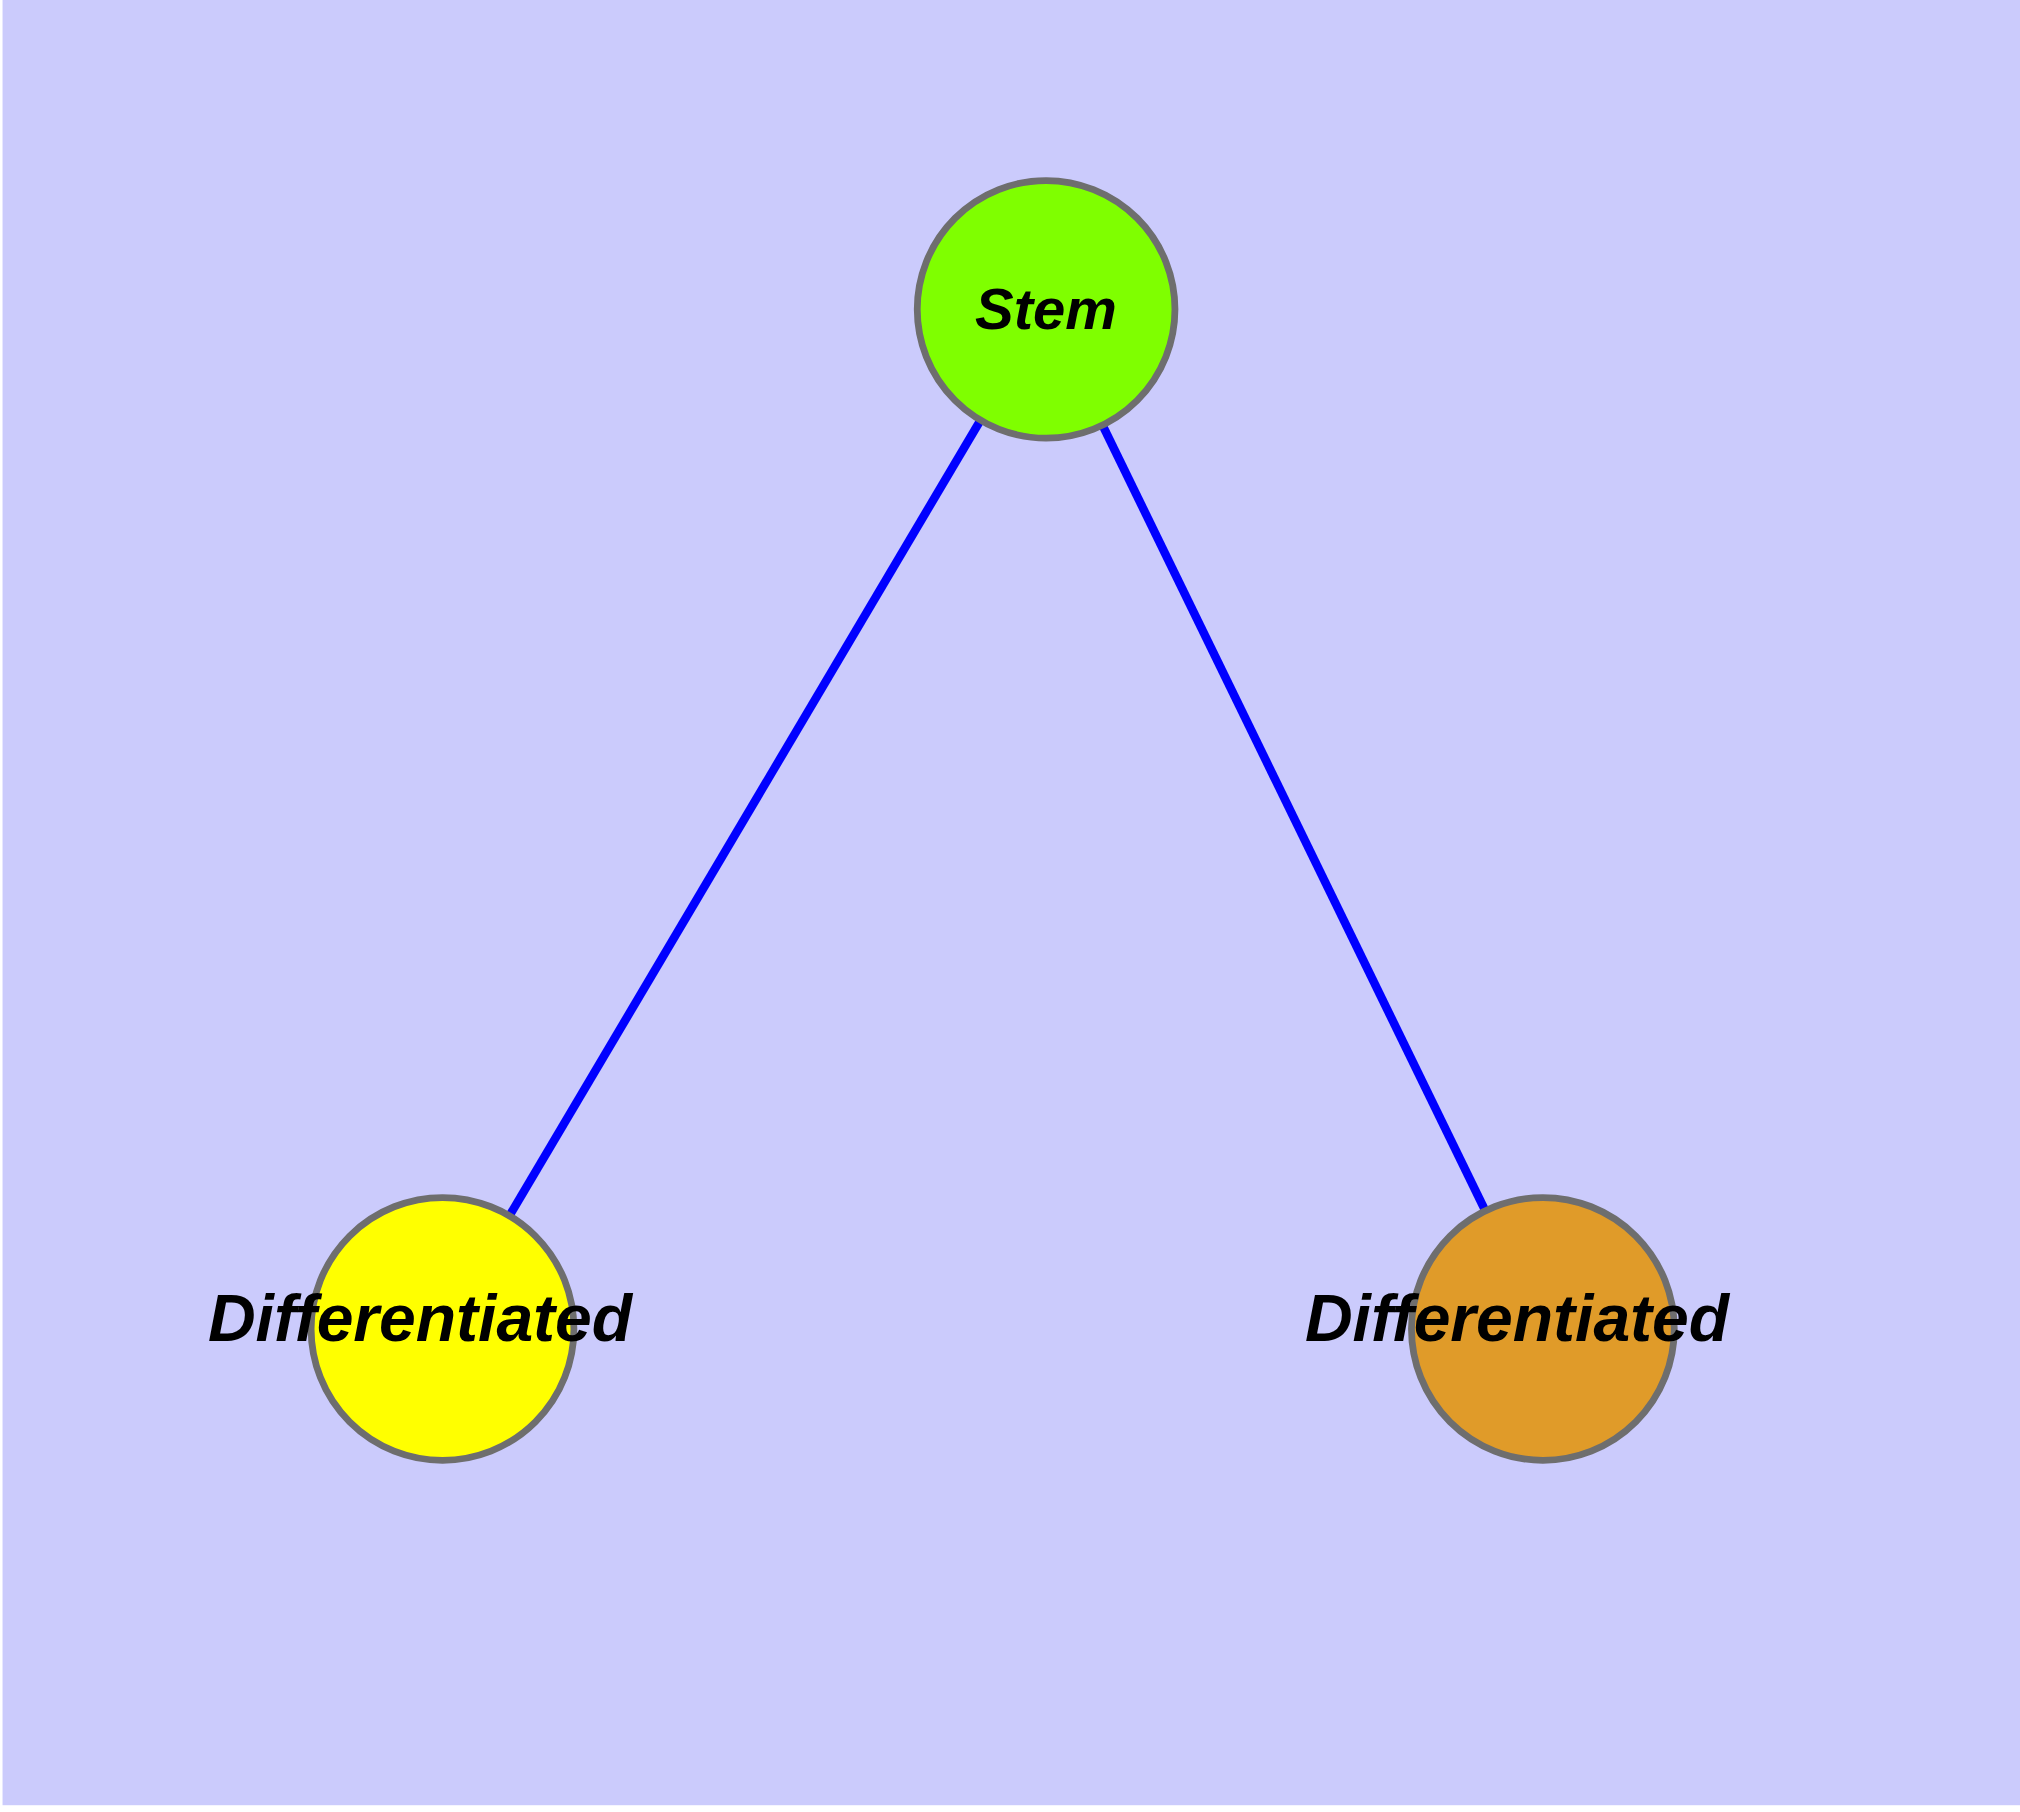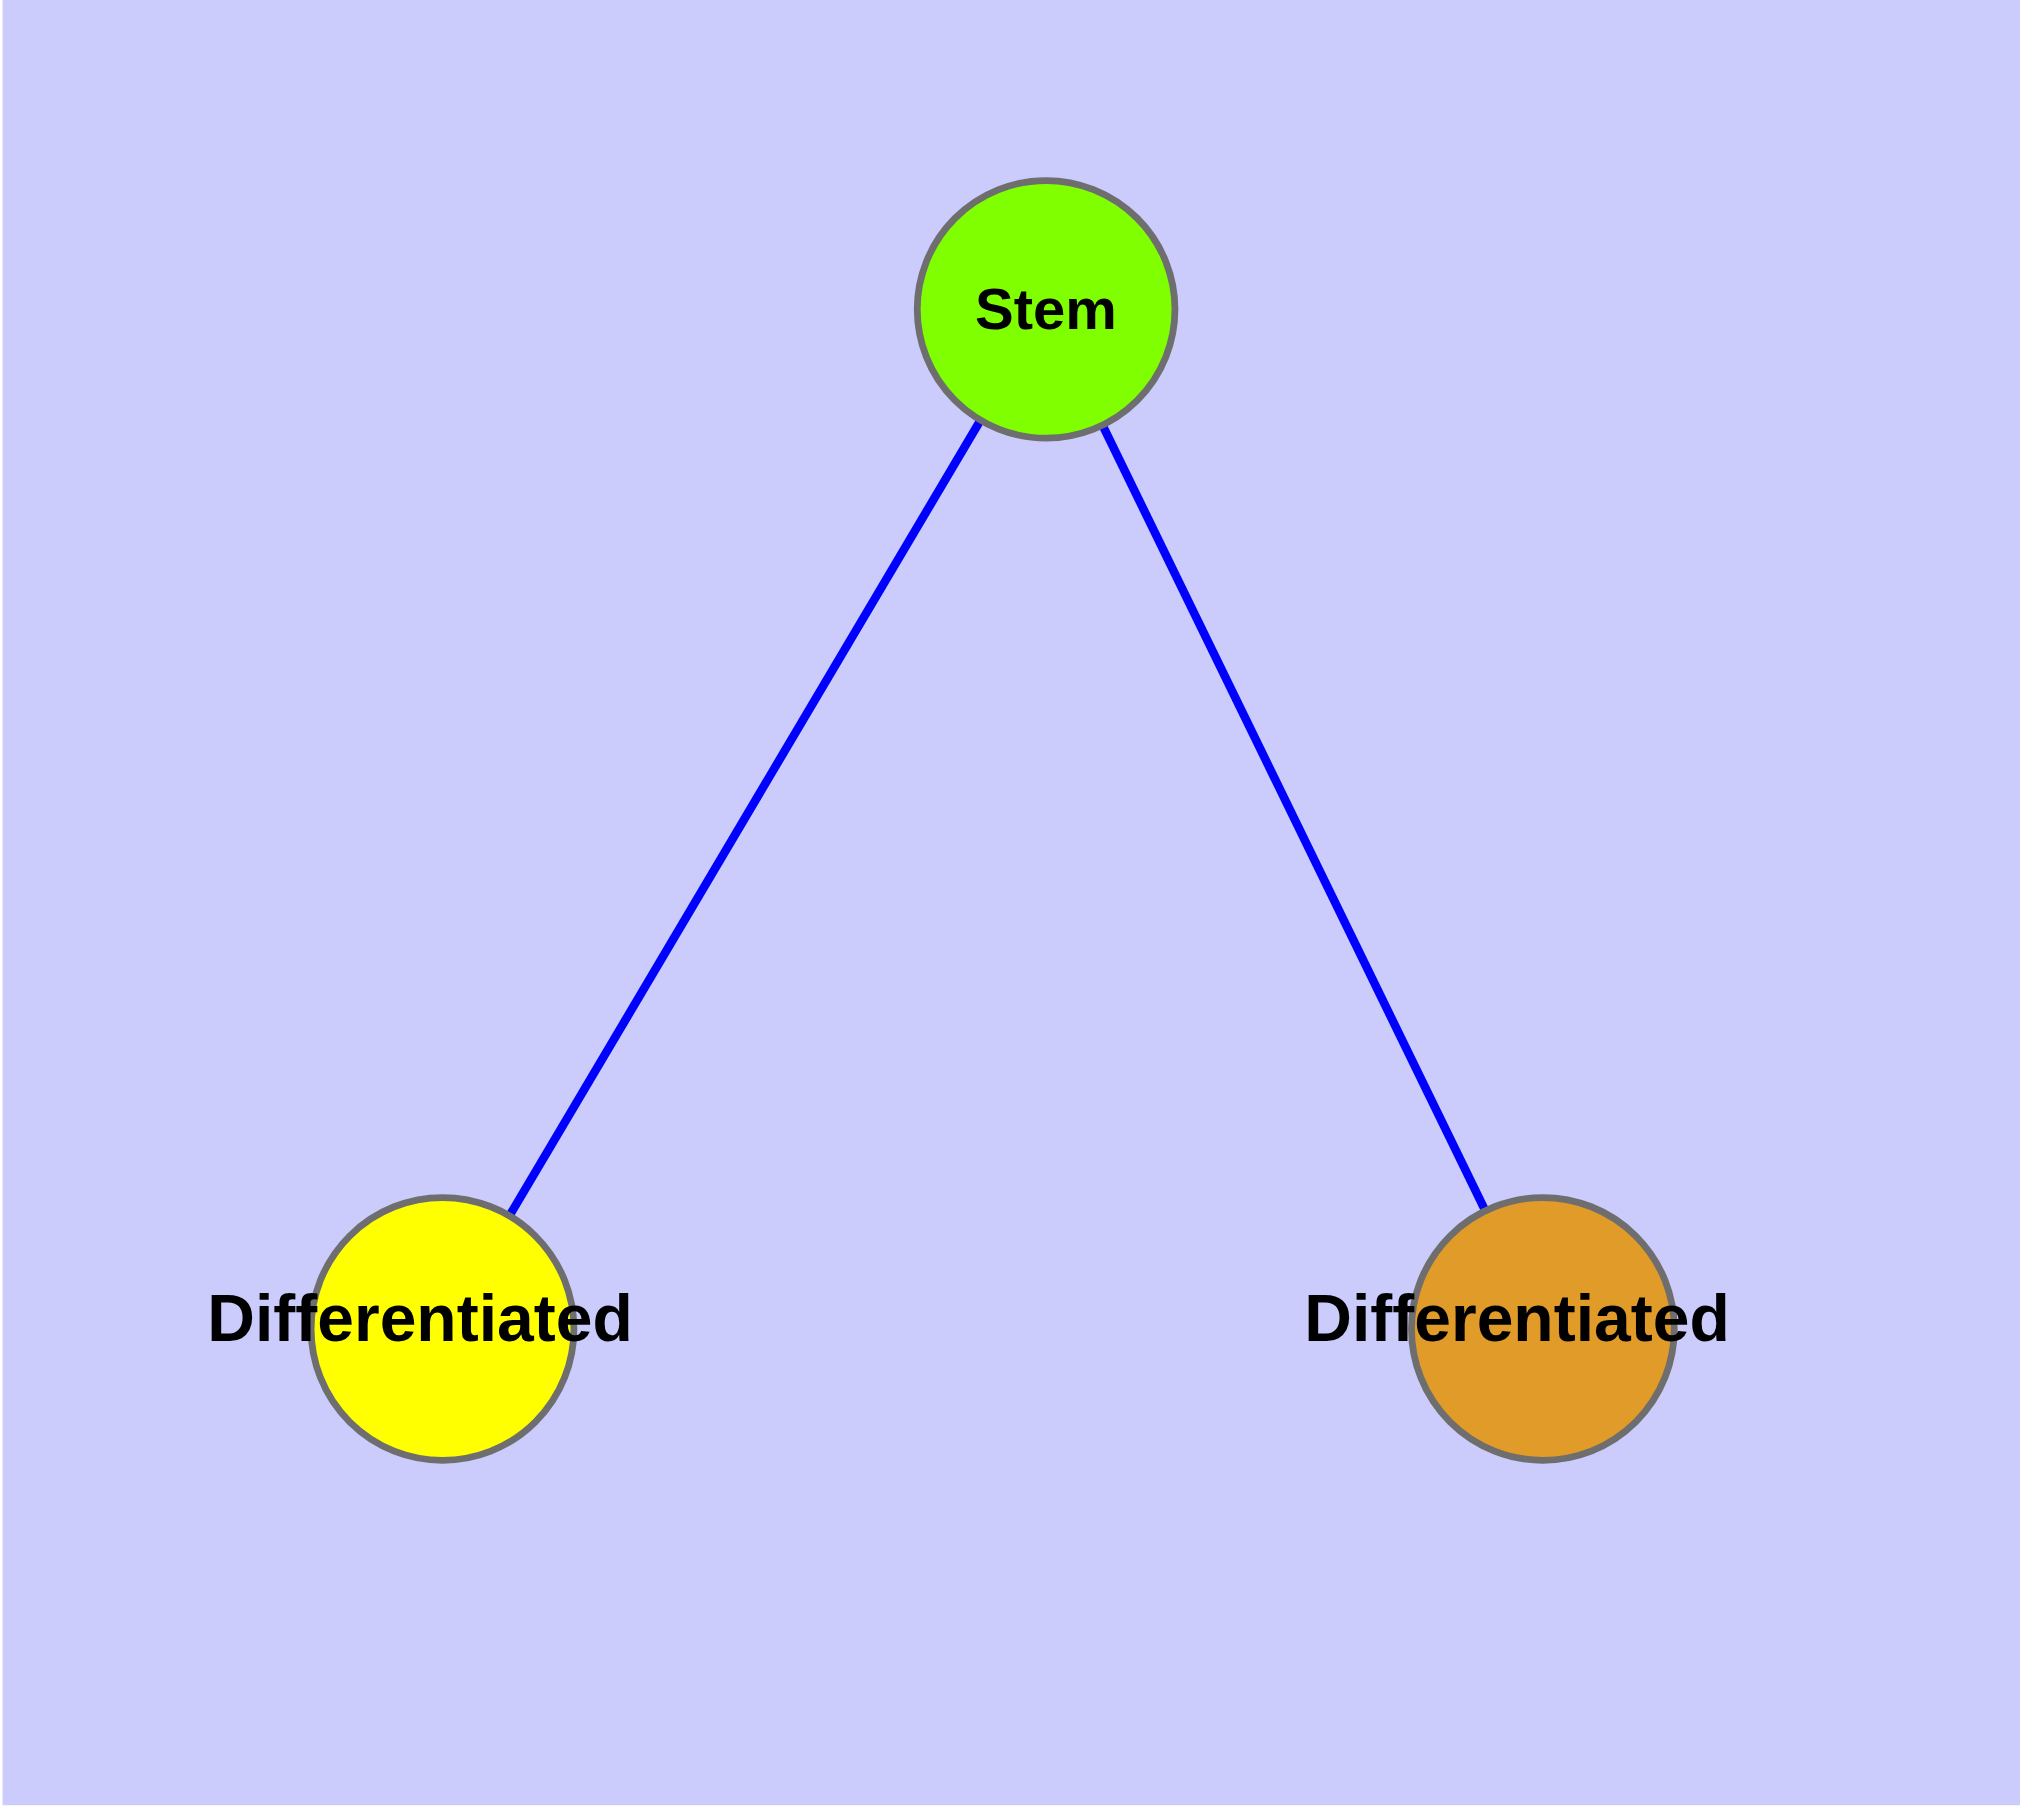--- a/index.html
+++ b/index.html
@@ -44,21 +44,21 @@
     font-size: 66px;
     text-align: center;
   }
   .label-line {
     display: block;
   }
 </style>
 </head>
 <body style="width: 2021px; height: 1812px; background: rgb(255, 255, 255);">
 
-<div id="graph-canvas" style="width: 1986px; height: 1812px;">
+<div id="graph-canvas" style="width: 1986px; height: 1812px; font-style: italic;">
 
   <svg id="graph-svg" viewBox="0 0 2384 2138" preserveAspectRatio="none" xmlns="http://www.w3.org/2000/svg" style="width: 2021px; height: 1812px;">
     <rect id="bg-rect" x="3" y="0" width="2381" height="2130" fill="#CBCBFC"></rect>
     <g id="edge-layer">
         <line x1="1234" y1="365" x2="522" y2="1568" stroke="#0000FF" stroke-width="10" stroke-linecap="butt"></line>
         <line x1="1234" y1="365" x2="1820" y2="1568" stroke="#0000FF" stroke-width="10" stroke-linecap="butt"></line>
       </g>
     <g id="node-layer">
         <circle cx="1234" cy="365" r="152" fill="#7FFF00" stroke="#6E6E6E" stroke-width="8"></circle>
         <circle cx="522" cy="1568" r="155" fill="#FFFF00" stroke="#6E6E6E" stroke-width="8"></circle>

